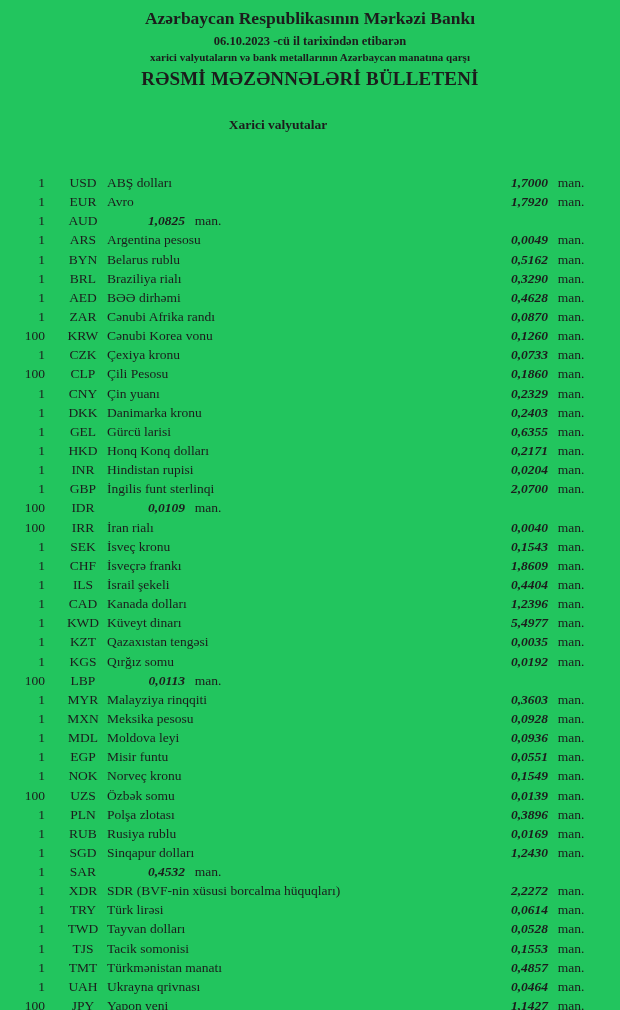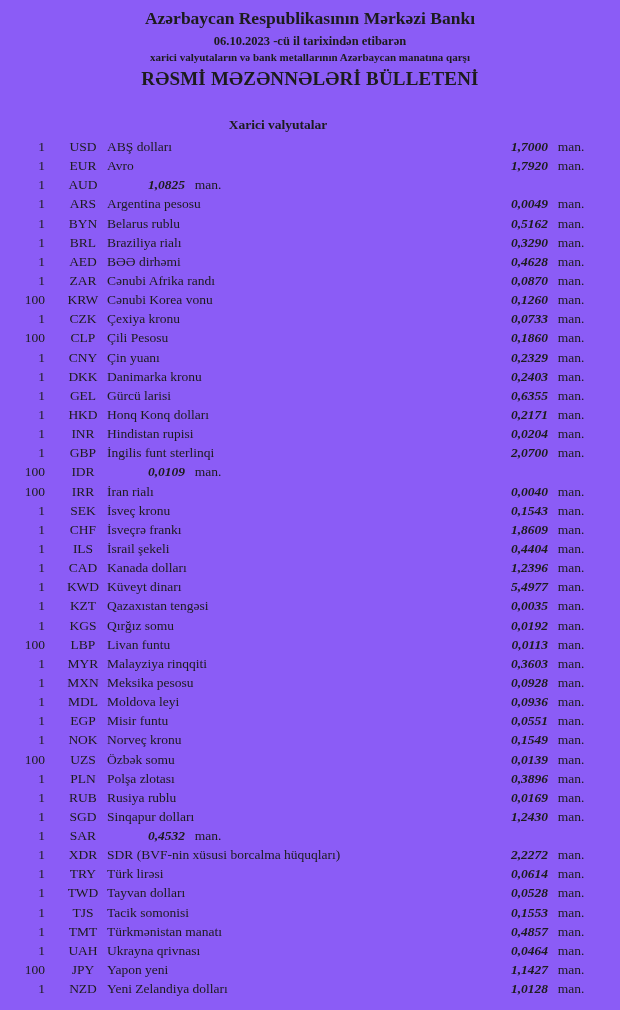--- a/index.html
+++ b/index.html
@@ -6,21 +6,21 @@
     margin: 0;
     padding: 0;
     background: #ffffff;
     font-family: "Liberation Serif", "DejaVu Serif", serif;
     color: #1c1c1c;
   }
   .page {
     position: relative;
     width: 620px;
     height: 1010px;
-    background: #8b5cf6;
+    background: #22c55e;
     overflow: hidden;
   }
   .header {
     position: absolute;
     top: 6px;
     left: 0;
     width: 620px;
     text-align: center;
     font-weight: bold;
   }
@@ -82,20 +82,21 @@
     flex: 1 1 auto;
     margin-left: 2px;
     overflow: hidden;
   }
   .rate {
     width: 80px;
     text-align: right;
     font-weight: bold;
     font-style: italic;
     flex: none;
+    margin-top: 36px;
   }
   .unit {
     width: 38px;
     margin-left: 4px;
     text-align: center;
     flex: none;
   }
 </style>
 </head>
 <body>
@@ -314,21 +315,20 @@
         <span class="nominal">1</span>
         <span class="code">KGS</span>
         <span class="name">Qırğız somu</span>
         <span class="rate">0,0192</span>
         <span class="unit">man.</span>
       </div>
 
       <div class="row">
         <span class="nominal">100</span>
         <span class="code">LBP</span>
-        <span class="name">Livan funtu</span>
         <span class="rate">0,0113</span>
         <span class="unit">man.</span>
       </div>
 
       <div class="row">
         <span class="nominal">1</span>
         <span class="code">MYR</span>
         <span class="name">Malayziya rinqqiti</span>
         <span class="rate">0,3603</span>
         <span class="unit">man.</span>

